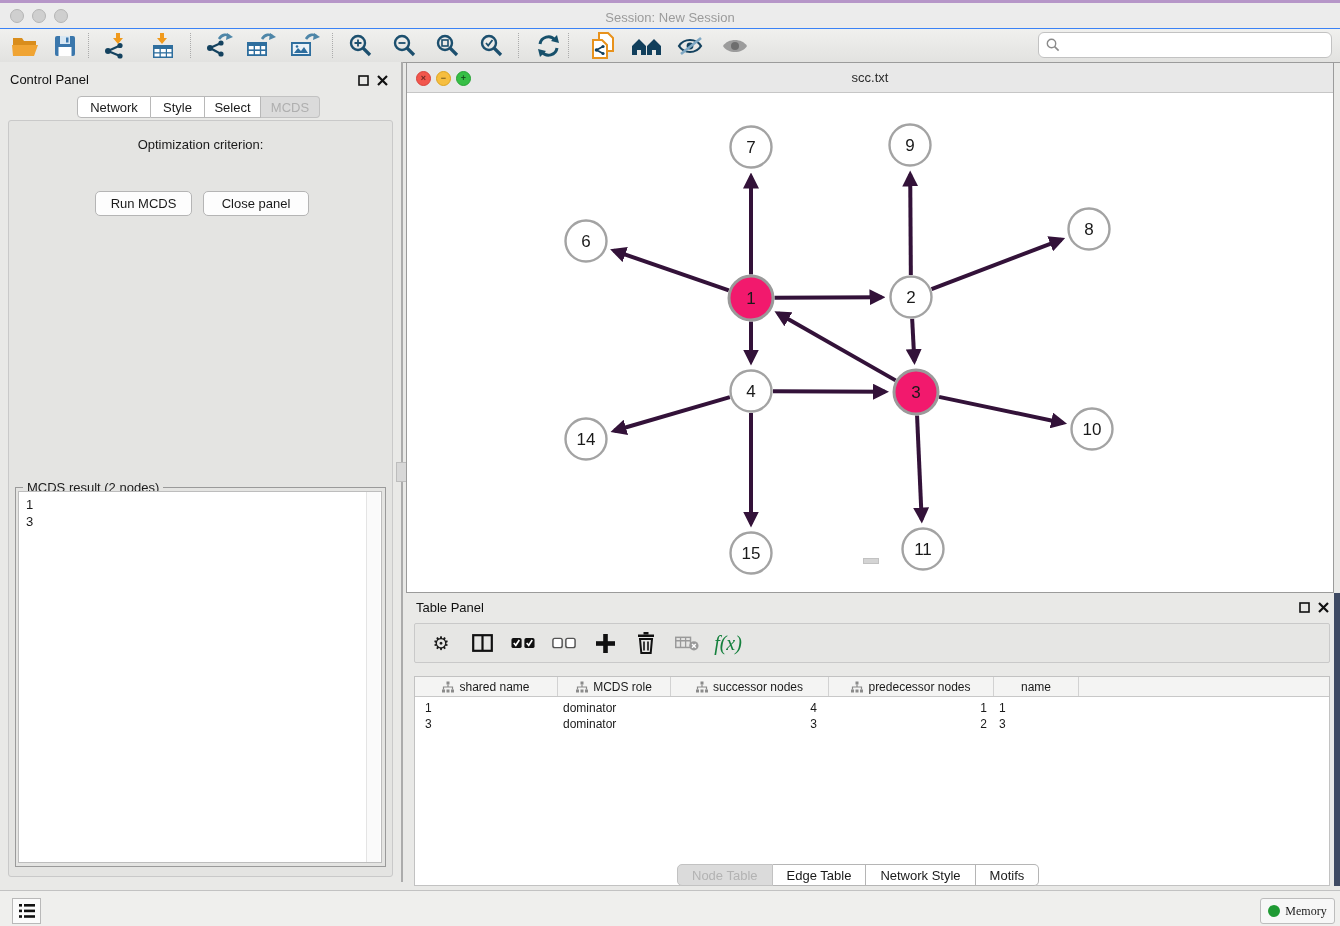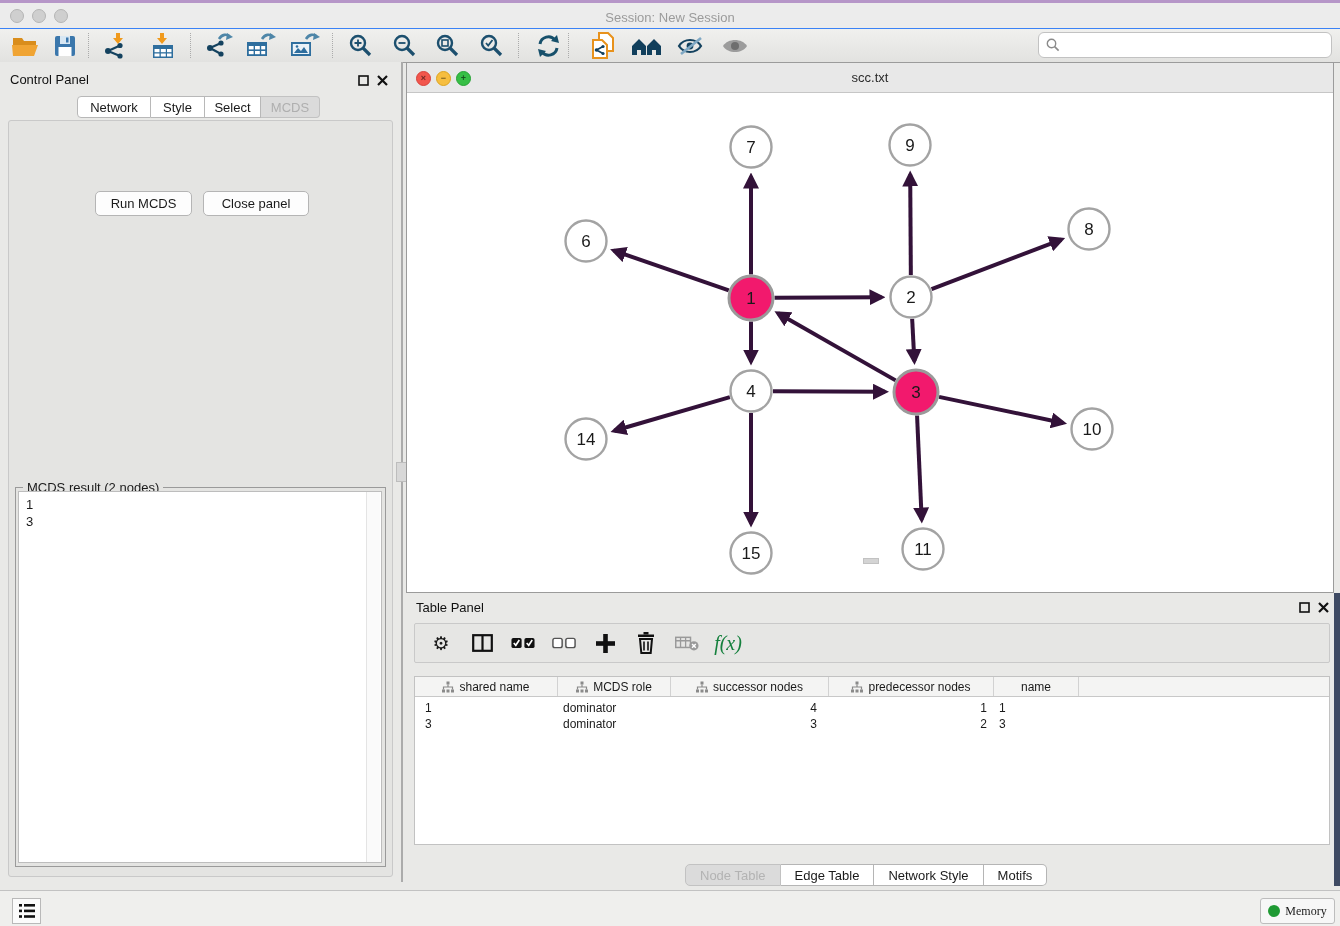--- a/index.html
+++ b/index.html
@@ -43,33 +43,33 @@
   .nt-label{left:0;top:7px;width:926px;text-align:center;color:#2B2B2B;}
   #graph-svg{left:0;top:29px;}
   .netgrip{left:456px;top:495px;width:14px;height:4px;background:#D4D4D4;border:1px solid #C2C2C2;}
   
   .tpanel{left:406px;top:593px;width:928px;height:295px;background:#E9E9E7;}
   .darkedge{left:1334px;top:593px;width:6px;height:293px;background:#3E4A63;}
   .tp-toolbar{left:8px;top:30px;width:916px;height:40px;background:#E6E6E4;border:1px solid #C9C9C9;border-radius:2px;display:flex;align-items:center;gap:17px;padding-left:14px;box-sizing:border-box;}
   .ticon{display:flex;align-items:center;justify-content:center;width:24px;height:24px;}
   .gear{font-family:"DejaVu Sans",sans-serif;font-size:19px;color:#1A1A1A;}
   .fx{font-family:"Liberation Serif",serif;font-style:italic;font-size:20px;color:#15803d;}
-  .ntable{left:8px;top:83px;width:916px;height:169px;background:#FFF;border:1px solid #C2C2C2;box-sizing:border-box;}
+  .ntable{left:8px;top:83px;width:916px;height:210px;background:#FFF;border:1px solid #C2C2C2;box-sizing:border-box;}
   .thead{display:grid;grid-template-columns:143px 113px 158px 165px 85px 1fr;height:19px;background:#F4F4F3;border-bottom:1px solid #C8C8C8;}
   .th{display:flex;align-items:center;justify-content:center;gap:5px;font-size:12px;border-right:1px solid #D2D2D2;overflow:hidden;}
   .th:nth-child(6){border-right:none;}
   .trow{display:grid;grid-template-columns:143px 113px 158px 165px 85px 1fr;height:16px;font-size:12px;align-items:center;}
   .td{overflow:hidden;white-space:nowrap;}
   .al{padding-left:10px;text-align:left;}
   .al2{padding-left:5px;text-align:left;}
   .ar{padding-right:12px;text-align:right;}
   .ar2{padding-right:7px;text-align:right;}
   .tabs-bottom{left:271px;top:271px;display:flex;height:22px;}
   .tabs-bottom .tab{border:1px solid #B5B5B5;border-left:none;background:#FFF;display:flex;align-items:center;justify-content:center;padding:0 14px;font-size:13px;}
-  .tabs-bottom .tab:first-child{border-left:1px solid #B5B5B5;border-radius:5px 0 0 5px;margin-left:8px;}
+  .tabs-bottom .tab:first-child{border-left:1px solid #B5B5B5;border-radius:5px 0 0 5px;}
   .tabs-bottom .tab:last-child{border-radius:0 5px 5px 0;}
   .tabs-bottom .tab.active{background:#DBDBDB;color:#B3B3B3;border-color:#C2C2C2;}
   
   .statusbar{left:0;top:890px;width:1340px;height:36px;background:#EFEFED;border-top:1px solid #C2C2C2;font-family:Liberation Serif, serif;}
   .sq-btn{left:12px;top:7px;width:27px;height:24px;background:#FBFBFB;border:1px solid #B9B9B9;display:flex;align-items:center;justify-content:center;}
   .mem-btn{left:1260px;top:7px;width:73px;height:24px;background:#F7F7F7;border:1px solid #BDBDBD;border-radius:3px;display:flex;align-items:center;justify-content:center;gap:5px;font-size:12px;}
   .gdot{width:12px;height:12px;border-radius:50%;background:#1F9A34;}
   svg{display:block;}
 </style>
 </head>
@@ -243,20 +243,21 @@
         <path d="M1,1 L10,10 M10,1 L1,10" stroke="#111" stroke-width="2.2"></path>
       </svg>
   </div>
   <div class="abs seg" style="left:77px;top:34px;">
     <div class="tab" style="width:72px;">Network</div>
     <div class="tab" style="width:53px;">Style</div>
     <div class="tab" style="width:55px;">Select</div>
     <div class="tab active" style="width:58px;">MCDS</div>
   </div>
   <div class="abs inner">
+    <div class="abs optlabel">Optimization criterion:</div>
     <div class="abs btn" style="left:86px;top:70px;width:95px;">Run MCDS</div>
     <div class="abs btn" style="left:194px;top:70px;width:104px;">Close panel</div>
     <div class="abs fieldset">
       <div class="abs legend">MCDS result (2 nodes)</div>
       <div class="abs resultbox">
         <div class="resline" style="padding-top:4px;">1</div>
         <div class="resline">3</div>
         <div class="abs rscroll"></div>
       </div>
     </div>

